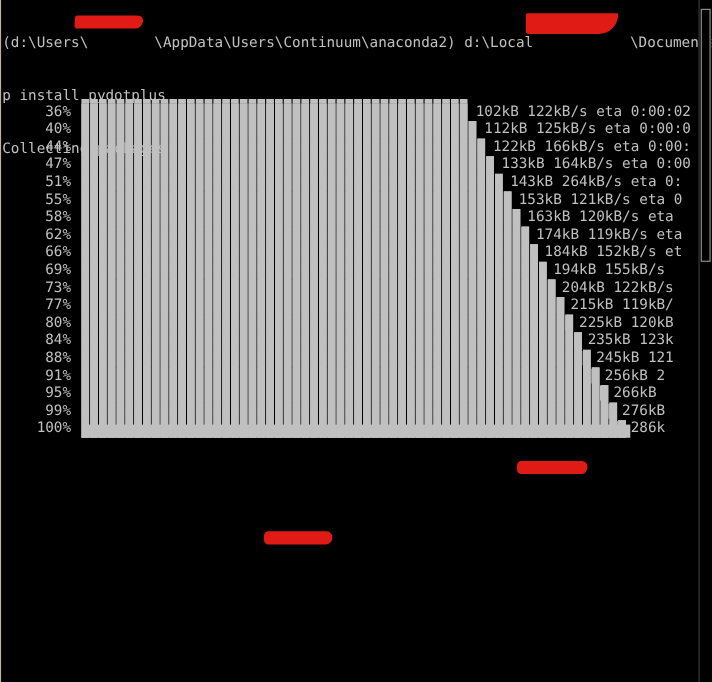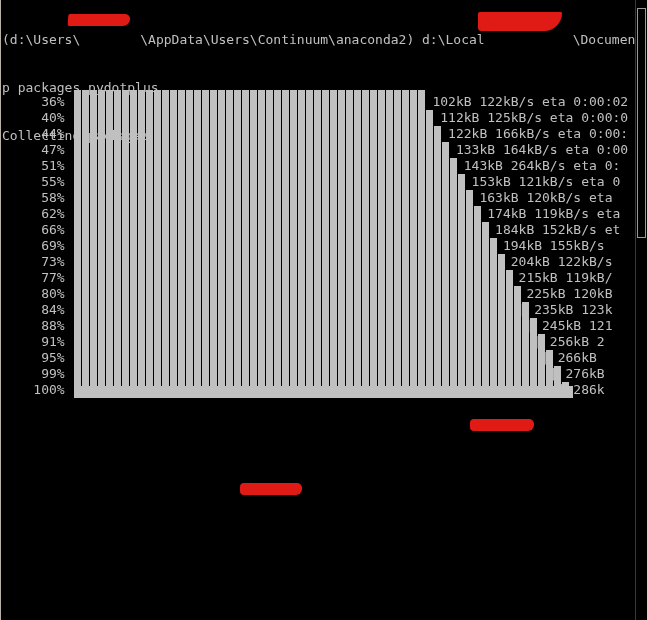--- a/index.html
+++ b/index.html
@@ -1300,21 +1300,21 @@
       <div class="barseg" style="left: 378px; top: 90px; width: 7px; height: 4px;"></div>
       <div class="barseg" style="left: 386px; top: 90px; width: 7px; height: 4px;"></div>
       <div class="barseg" style="left: 394px; top: 90px; width: 7px; height: 4px;"></div>
       <div class="barseg" style="left: 402px; top: 90px; width: 7px; height: 4px;"></div>
       <div class="barseg" style="left: 410px; top: 90px; width: 7px; height: 4px;"></div>
       <div class="barseg" style="left: 418px; top: 90px; width: 7px; height: 4px;"></div>
     </div>
 
   <div id="text-layer">
     <div class="line gray"><span>(d:\Users\</span><span style="display:inline-block;width:60px"></span><span>\AppData\Users\Continuum\anaconda2)</span><span> d:\Local</span><span style="display:inline-block;width:88px"></span><span>\Documents&gt;</span></div>
-    <div class="line gray">p packages pydotplus</div>
+    <div class="line gray">p install pydotplus</div>
     <div class="line gray">Collecting packages</div>
 
     
     <div class="line" style="height:304px"></div>
 
     
     
     
     
     

